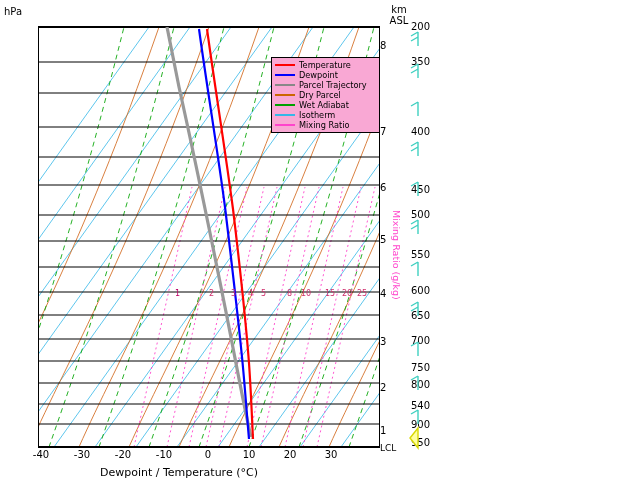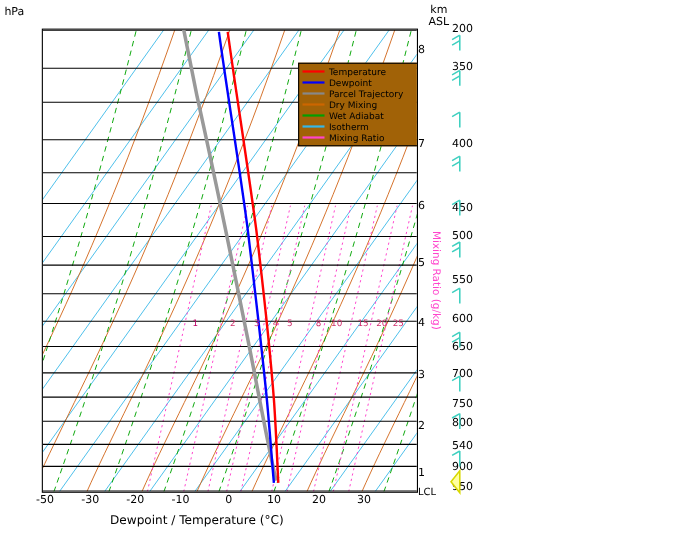--- a/index.html
+++ b/index.html
@@ -15,21 +15,21 @@
   .hpa-label{left:4px;top:6px;font-size:10px;color:#000;}
   .km-label{left:385px;top:4px;font-size:10px;color:#000;text-align:center;width:28px;line-height:11px;}
   .title{left:48px;top:8px;font-size:12px;font-weight:bold;color:#000;letter-spacing:.2px;}
 
   .ytick{position:absolute;right:0;font-size:10px;color:#000;text-align:right;width:34px;}
   .xtick{position:absolute;font-size:10px;color:#000;text-align:center;width:30px;}
   .xaxis-title{left:100px;top:466px;font-size:11px;color:#000;}
   .kmtick{position:absolute;left:380px;font-size:10px;color:#000;}
 
   
-  #legend{left:232px;top:30px;width:120px;padding:2px 3px;background:#a16207;border:1px solid #000;font-size:8.2px;line-height:10px;}
+  #legend{left:232px;top:30px;width:120px;padding:2px 3px;background:#f9a8d4;border:1px solid #000;font-size:8.2px;line-height:10px;}
   #legend .row{display:flex;align-items:center;height:10px;}
   #legend .sw{width:20px;height:0;border-top-width:2px;border-top-style:solid;margin-right:4px;flex:0 0 20px;}
   #legend .lb{color:#000;white-space:nowrap;}
 
   .mixlabel{position:absolute;font-size:8px;}
   #mixtitle{position:absolute;left:388px;top:210px;width:14px;color:#ff44cc;font-size:9.5px;
             writing-mode:vertical-rl;text-orientation:mixed;}
   #lcl{position:absolute;left:380px;top:443px;font-size:9px;color:#000;}
 
   
@@ -144,21 +144,21 @@
         <div class="row">
             <span class="sw" style="border-top-color:#0000ff"></span>
             <span class="lb">Dewpoint</span>
           </div>
         <div class="row">
             <span class="sw" style="border-top-color:#888888"></span>
             <span class="lb">Parcel Trajectory</span>
           </div>
         <div class="row">
             <span class="sw" style="border-top-color:#cc6600"></span>
-            <span class="lb">Dry Mixing</span>
+            <span class="lb">Dry Parcel</span>
           </div>
         <div class="row">
             <span class="sw" style="border-top-color:#00a000"></span>
             <span class="lb">Wet Adiabat</span>
           </div>
         <div class="row">
             <span class="sw" style="border-top-color:#35b7e8"></span>
             <span class="lb">Isotherm</span>
           </div>
         <div class="row">
@@ -199,21 +199,21 @@
     <div class="kmtick" style="top:182px;">6</div>
     <div class="kmtick" style="top:234px;">5</div>
     <div class="kmtick" style="top:288px;">4</div>
     <div class="kmtick" style="top:336px;">3</div>
     <div class="kmtick" style="top:382px;">2</div>
     <div class="kmtick" style="top:425px;">1</div>
     <div class="abs" id="lcl">LCL</div>
 
     <div id="mixtitle">Mixing Ratio (g/kg)</div>
 
-    <div class="xtick" style="left:26px;top:449px;">-50</div>
+    <div class="xtick" style="left:26px;top:449px;">-40</div>
     <div class="xtick" style="left:67px;top:449px;">-30</div>
     <div class="xtick" style="left:108px;top:449px;">-20</div>
     <div class="xtick" style="left:149px;top:449px;">-10</div>
     <div class="xtick" style="left:193px;top:449px;">0</div>
     <div class="xtick" style="left:234px;top:449px;">10</div>
     <div class="xtick" style="left:275px;top:449px;">20</div>
     <div class="xtick" style="left:316px;top:449px;">30</div>
 
     <div class="abs xaxis-title">Dewpoint / Temperature (°C)</div>
 

